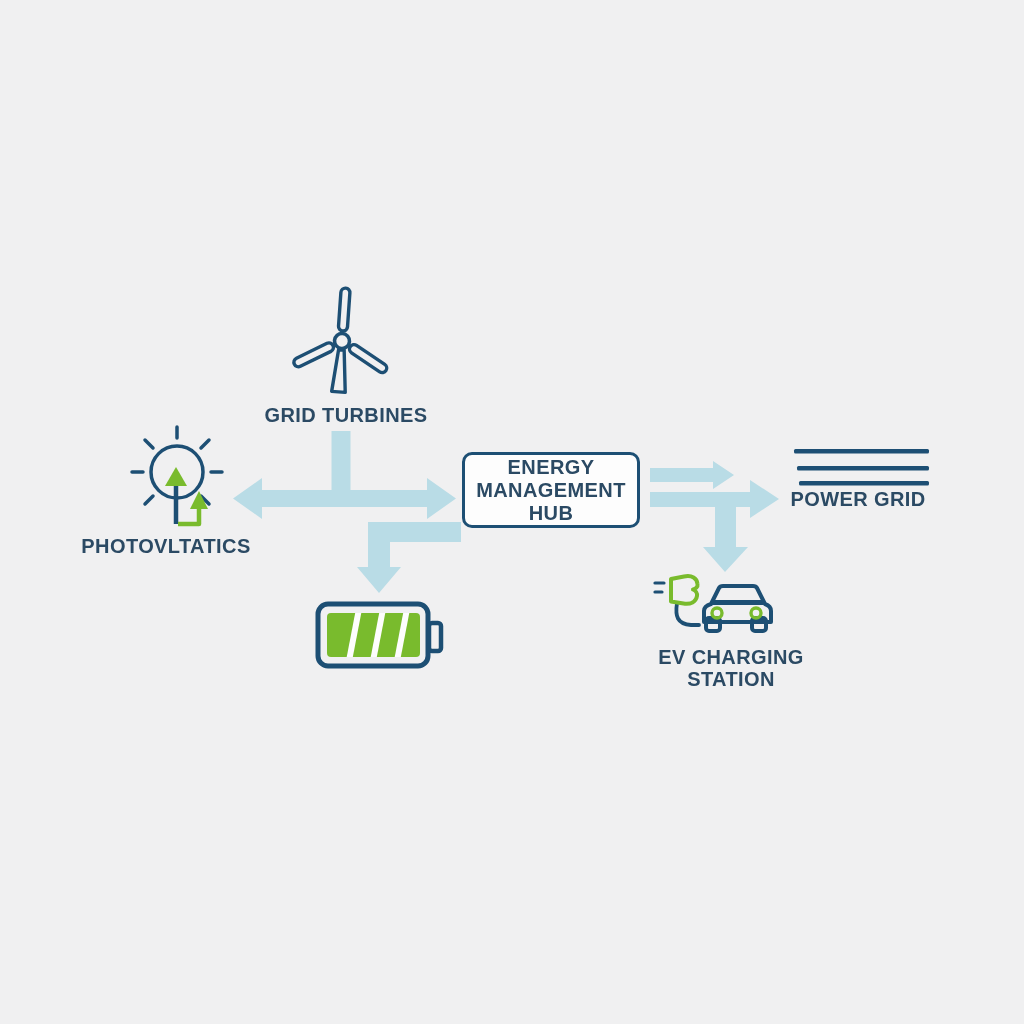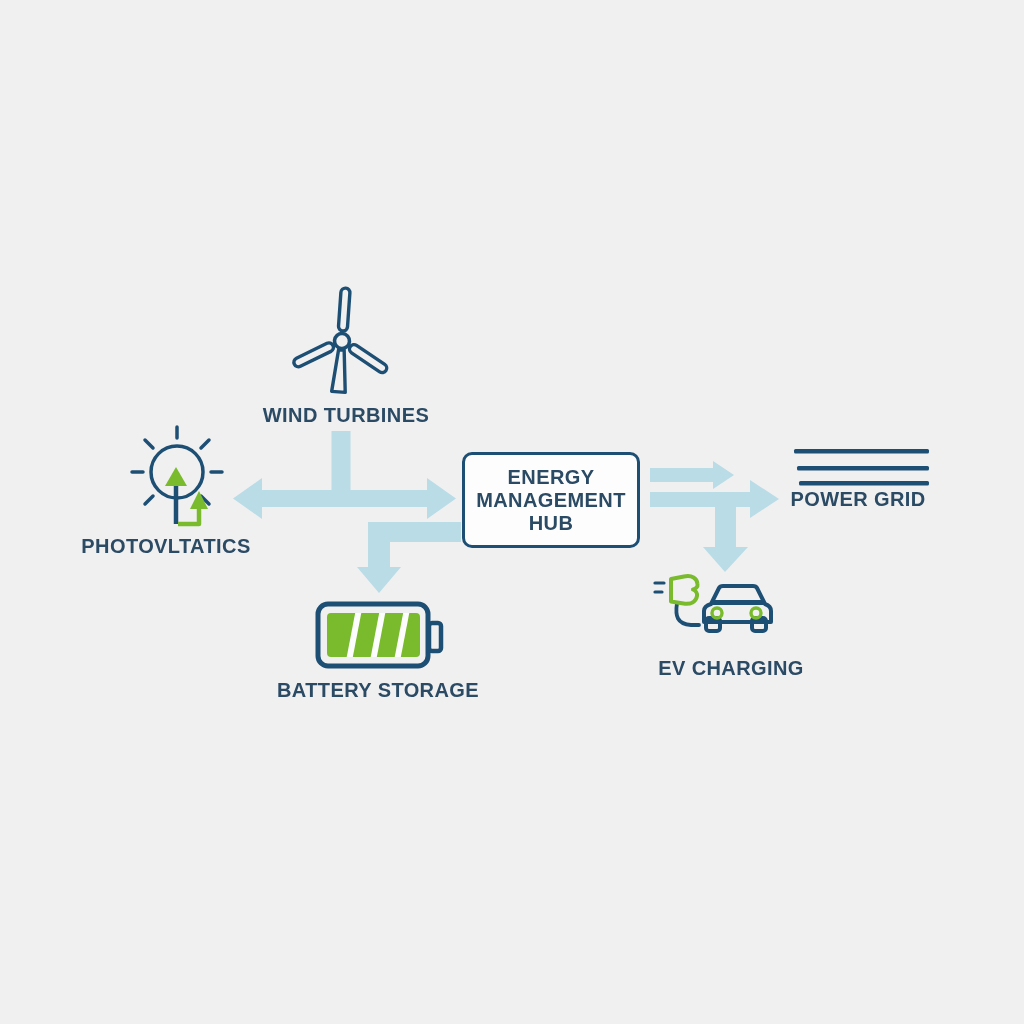--- a/index.html
+++ b/index.html
@@ -17,21 +17,21 @@
   .layer{position:absolute;left:0;top:0;}
   .node-label{
     position:absolute;
     transform:translate(-50%,-50%);
     font-weight:700;font-size:20px;line-height:22px;
     letter-spacing:0.4px;color:var(--text-navy);
     white-space:nowrap;text-align:center;
   }
   .node-label.two-line{white-space:normal;width:200px;}
   .hub-box{
-    position:absolute;left:462px;top:452px;width:178px;height:96px;
+    position:absolute;left:462px;top:452px;width:178px;height:76px;
     background:var(--box-fill);
     border:3.5px solid var(--navy);border-radius:10px;
     display:flex;flex-direction:column;align-items:center;justify-content:center;
   }
   .hub-box span{
     font-weight:700;font-size:20px;line-height:23px;
     letter-spacing:0.4px;color:var(--text-navy);
   }
   
   .arrow{fill:var(--arrow-blue);stroke:none;}
@@ -130,25 +130,25 @@
       <circle cx="756" cy="613" r="5" class="green-line" stroke-width="3.4" fill="#fff"></circle>
     </g>
   </svg>
 
   <div class="hub-box">
     <span>ENERGY</span>
     <span>MANAGEMENT</span>
     <span>HUB</span>
   </div>
 
-  <div class="node-label" style="left:346px;top:415px">WIND TURBINES</div>
+  <div class="node-label" style="left:346px;top:415px">GRID TURBINES</div>
 
   <div class="node-label" style="left:166px;top:546px">PHOTOVLTATICS</div>
 
   <div class="node-label" style="left:858px;top:499px">POWER GRID</div>
 
-  <div class="node-label" style="left:378px;top:690px">BATTERY STORAGE</div>
 
   <div class="node-label two-line" style="left:731px;top:668px">
     <div>EV CHARGING</div>
+    <div>STATION</div>
   </div>
 
 </div>
 
 </body></html>

